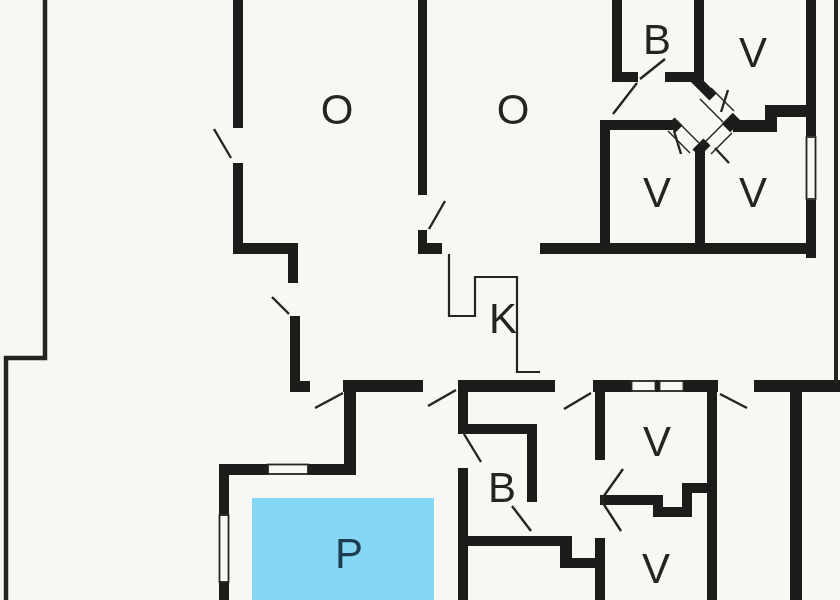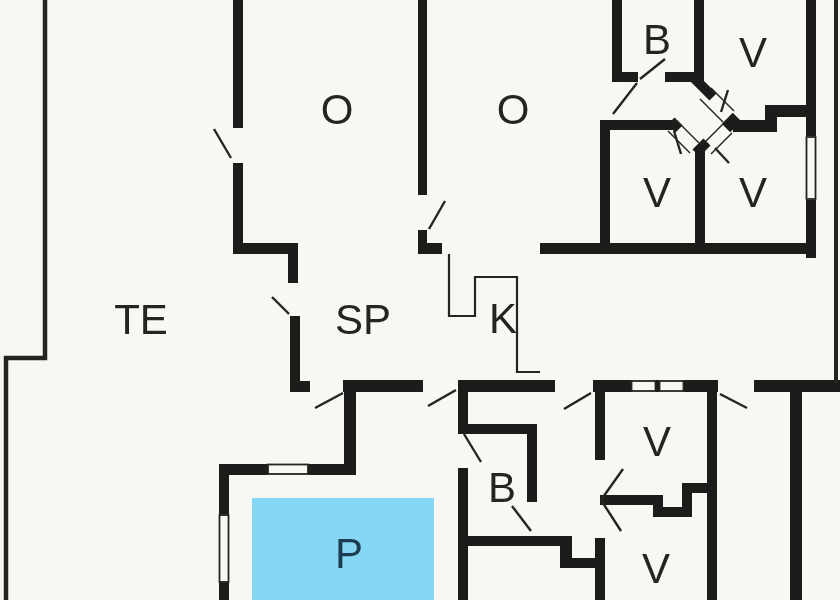--- a/index.html
+++ b/index.html
@@ -135,21 +135,19 @@
     </g>
   </svg>
 
   <div class="labels" style="color: rgb(38, 36, 32);">
     <div class="room-label" style="left:337px;top:110px">O</div>
     <div class="room-label" style="left:513px;top:110px">O</div>
     <div class="room-label" style="left:657px;top:40px">B</div>
     <div class="room-label" style="left:753px;top:53px">V</div>
     <div class="room-label" style="left:657px;top:193px">V</div>
     <div class="room-label" style="left:753px;top:193px">V</div>
-    <div class="room-label" style="left:141px;top:320px">TE</div>
-    <div class="room-label" style="left:363px;top:320px">SP</div>
     <div class="room-label" style="left:503px;top:319px">K</div>
     <div class="room-label" style="left:502px;top:488px">B</div>
     <div class="room-label" style="left:657px;top:442px">V</div>
     <div class="room-label" style="left:656px;top:569px">V</div>
     <div class="room-label" style="left: 349px; top: 554px; color: rgb(29, 60, 80);">P</div>
   </div>
 </div>
 
 </body></html>

